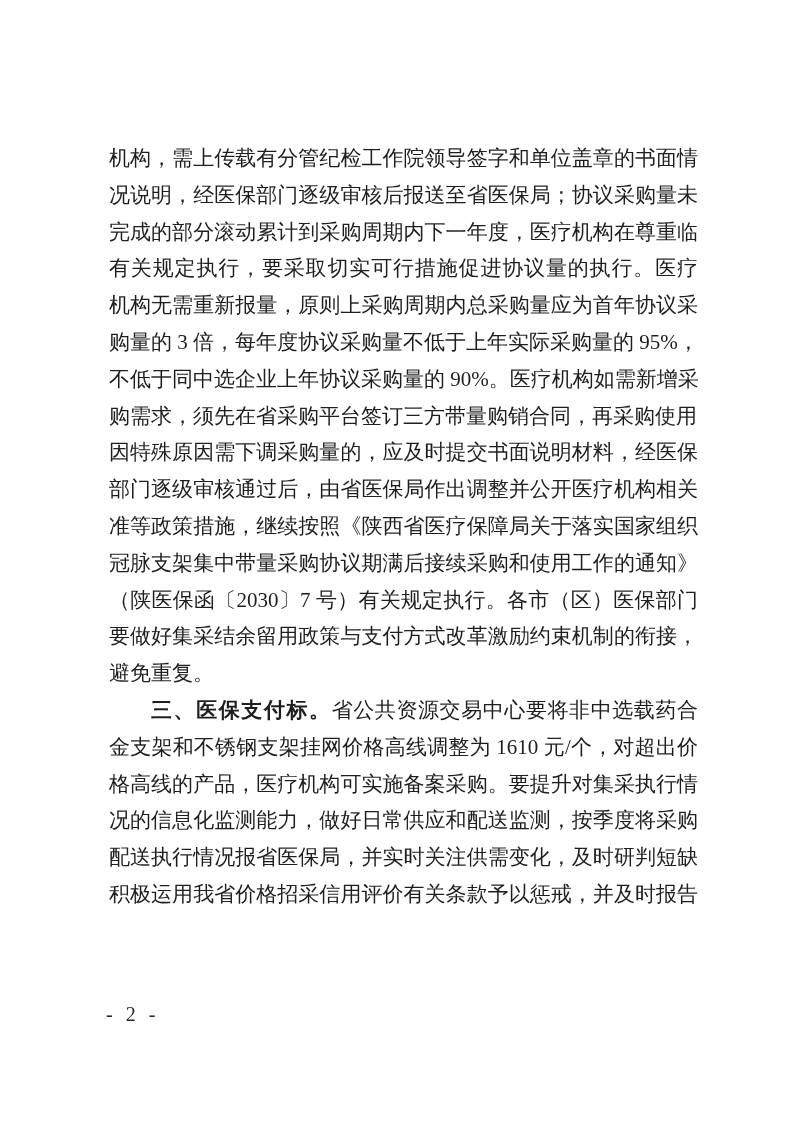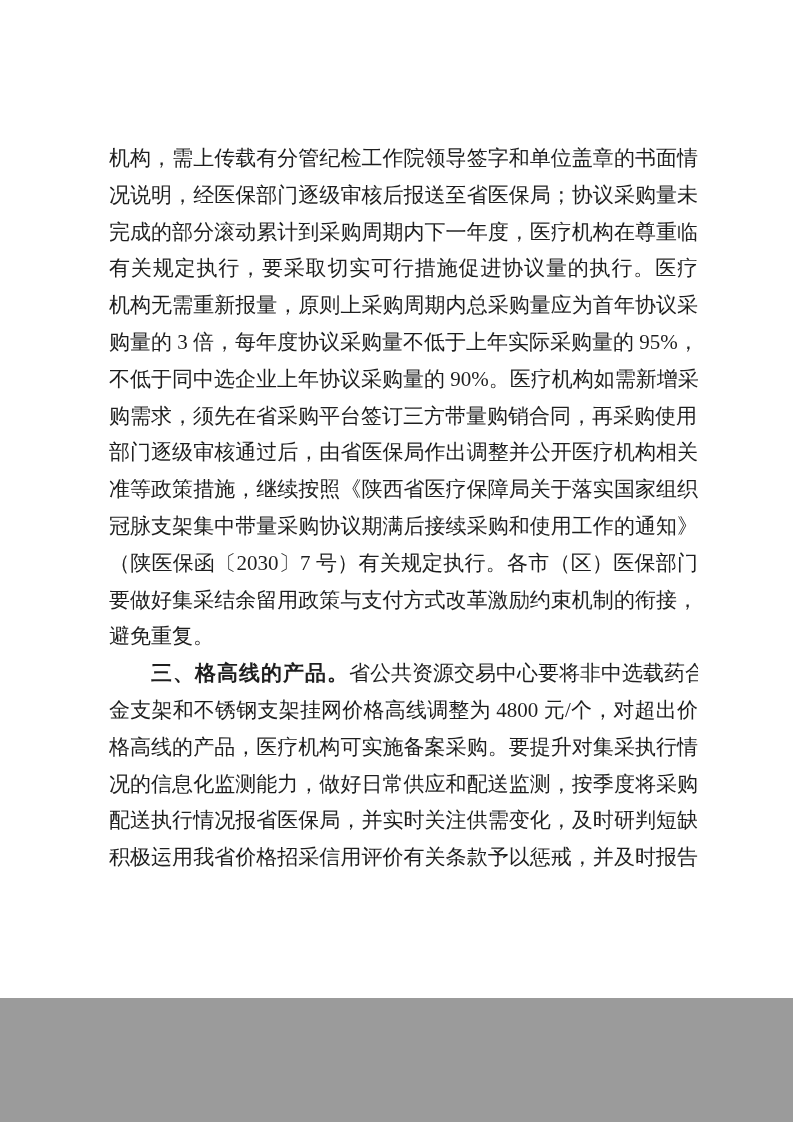--- a/index.html
+++ b/index.html
@@ -3,21 +3,21 @@
 <meta charset="utf-8">
 <style>
   html, body {
     margin: 0;
     padding: 0;
     background: #9b9b9b;
   }
   .page {
     position: relative;
     width: 793px;
-    height: 998px;
+    height: 1122px;
     margin: 0 auto;
     background: #ffffff;
     overflow: hidden;
     font-family: "Liberation Serif", "DejaVu Serif", serif;
     color: #1e1e1e;
   }
   .body-text {
     position: absolute;
     left: 109px;
     top: 140px;
@@ -65,30 +65,31 @@
   <div class="body-text">
 
     <div class="line">机构，需上传载有分管纪检工作院领导签字和单位盖章的书面情</div>
     <div class="line">况说明，经医保部门逐级审核后报送至省医保局；协议采购量未</div>
     <div class="line">完成的部分滚动累计到采购周期内下一年度，医疗机构在尊重临</div>
     <div class="line">有关规定执行，要采取切实可行措施促进协议量的执行。医疗</div>
     <div class="line">机构无需重新报量，原则上采购周期内总采购量应为首年协议采</div>
     <div class="line">购量的 3 倍，每年度协议采购量不低于上年实际采购量的 95%，</div>
     <div class="line">不低于同中选企业上年协议采购量的 90%。医疗机构如需新增采</div>
     <div class="line">购需求，须先在省采购平台签订三方带量购销合同，再采购使用；</div>
+    <div class="line">因特殊原因需下调采购量的，应及时提交书面说明材料，经医保</div>
     <div class="line">部门逐级审核通过后，由省医保局作出调整并公开医疗机构相关</div>
     <div class="line">准等政策措施，继续按照《陕西省医疗保障局关于落实国家组织</div>
     <div class="line">冠脉支架集中带量采购协议期满后接续采购和使用工作的通知》</div>
     <div class="line">（陕医保函〔2030〕7 号）有关规定执行。各市（区）医保部门</div>
     <div class="line">要做好集采结余留用政策与支付方式改革激励约束机制的衔接，</div>
     <div class="line para-end">避免重复。</div>
 
-    <div class="line indent"><span class="heading-bold">三、格高线的产品。</span><span>省公共资源交易中心要将非中选载药合</span></div>
+    <div class="line indent"><span class="heading-bold">三、医保支付标。</span><span>省公共资源交易中心要将非中选载药合</span></div>
 
-    <div class="line">金支架和不锈钢支架挂网价格高线调整为 4800 元/个，对超出价</div>
+    <div class="line">金支架和不锈钢支架挂网价格高线调整为 1610 元/个，对超出价</div>
     <div class="line">格高线的产品，医疗机构可实施备案采购。要提升对集采执行情</div>
     <div class="line">况的信息化监测能力，做好日常供应和配送监测，按季度将采购</div>
     <div class="line">配送执行情况报省医保局，并实时关注供需变化，及时研判短缺</div>
     <div class="line">积极运用我省价格招采信用评价有关条款予以惩戒，并及时报告</div>
 
   </div>
 
   <div class="page-number">- 2 -</div>
 </div>
 

